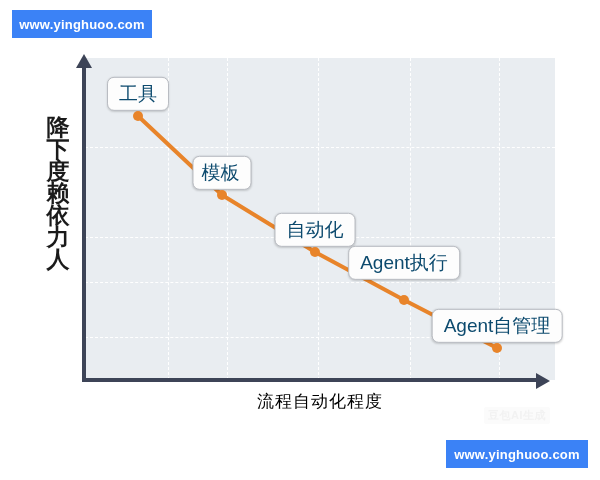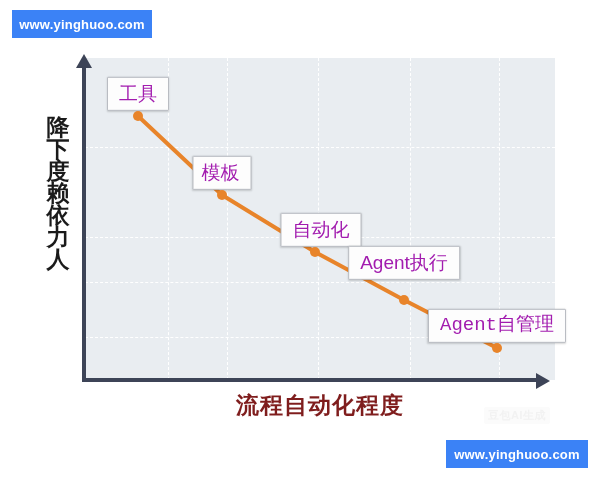--- a/index.html
+++ b/index.html
@@ -150,23 +150,23 @@
   }
   .y-axis-title span {
     display: block;
   }
   .x-axis-title {
     position: absolute;
     left: 210px;
     top: 390px;
     width: 220px;
     text-align: center;
-    font-size: 23px;
-    font-weight: bold;
-    color: #7f1d1d;
+    font-size: 17px;
+    font-weight: normal;
+    color: #000000;
     letter-spacing: 1px;
   }
 
   
   .series-svg {
     position: absolute;
     left: 0;
     top: 0;
     width: 600px;
     height: 480px;
@@ -181,25 +181,25 @@
     margin-top: -5px;
     border-radius: 50%;
     background: #e8842a;
   }
 
   .point-label {
     position: absolute;
     transform: translate(-50%, -100%);
     background: #fdfdfd;
     border: 1px solid #b9bcc2;
-    border-radius: 1px;
+    border-radius: 7px;
     box-shadow: 0 1px 2px rgba(0,0,0,0.16);
     padding: 4px 11px 5px 11px;
     font-size: 19px;
-    color: #a21caf;
+    color: #0c4a6e;
     white-space: nowrap;
     line-height: 1.22;
   }
 </style>
 </head>
 <body>
 
 <div id="page">
 
   <div class="watermark watermark-top">www.yinghuoo.com</div>
@@ -239,25 +239,25 @@
 
     <svg class="series-svg" viewBox="0 0 600 480" xmlns="http://www.w3.org/2000/svg">
       <polyline id="series-polyline" fill="none" stroke="#e8842a" stroke-width="4" stroke-linecap="round" stroke-linejoin="round" points="138,116 222,195 315,252 404,300 497,348"></polyline>
     </svg>
 
     <div id="points">
         <div class="point-label" style="left: 138px; top: 111px;">工具</div>
         <div class="point-dot" style="left: 138px; top: 116px; background: rgb(232, 132, 42);"></div>
         <div class="point-label" style="left: 222px; top: 190px; padding-left: 8px;">模板</div>
         <div class="point-dot" style="left: 222px; top: 195px; background: rgb(232, 132, 42);"></div>
-        <div class="point-label" style="left: 315px; top: 247px; margin-left: 6px;">自动化</div>
+        <div class="point-label" style="left: 315px; top: 247px;">自动化</div>
         <div class="point-dot" style="left: 315px; top: 252px; background: rgb(232, 132, 42);"></div>
         <div class="point-label" style="left: 404px; top: 280px;">Agent执行</div>
         <div class="point-dot" style="left: 404px; top: 300px; background: rgb(232, 132, 42);"></div>
-        <div class="point-label" style="left: 497px; top: 343px; font-family: Liberation Mono, monospace;">Agent自管理</div>
+        <div class="point-label" style="left: 497px; top: 343px;">Agent自管理</div>
         <div class="point-dot" style="left: 497px; top: 348px; background: rgb(232, 132, 42);"></div>
       </div>
 
   </div>
 
   <div class="watermark-faint">豆包AI生成</div>
 
   <div class="watermark watermark-bottom">www.yinghuoo.com</div>
 
 </div>

